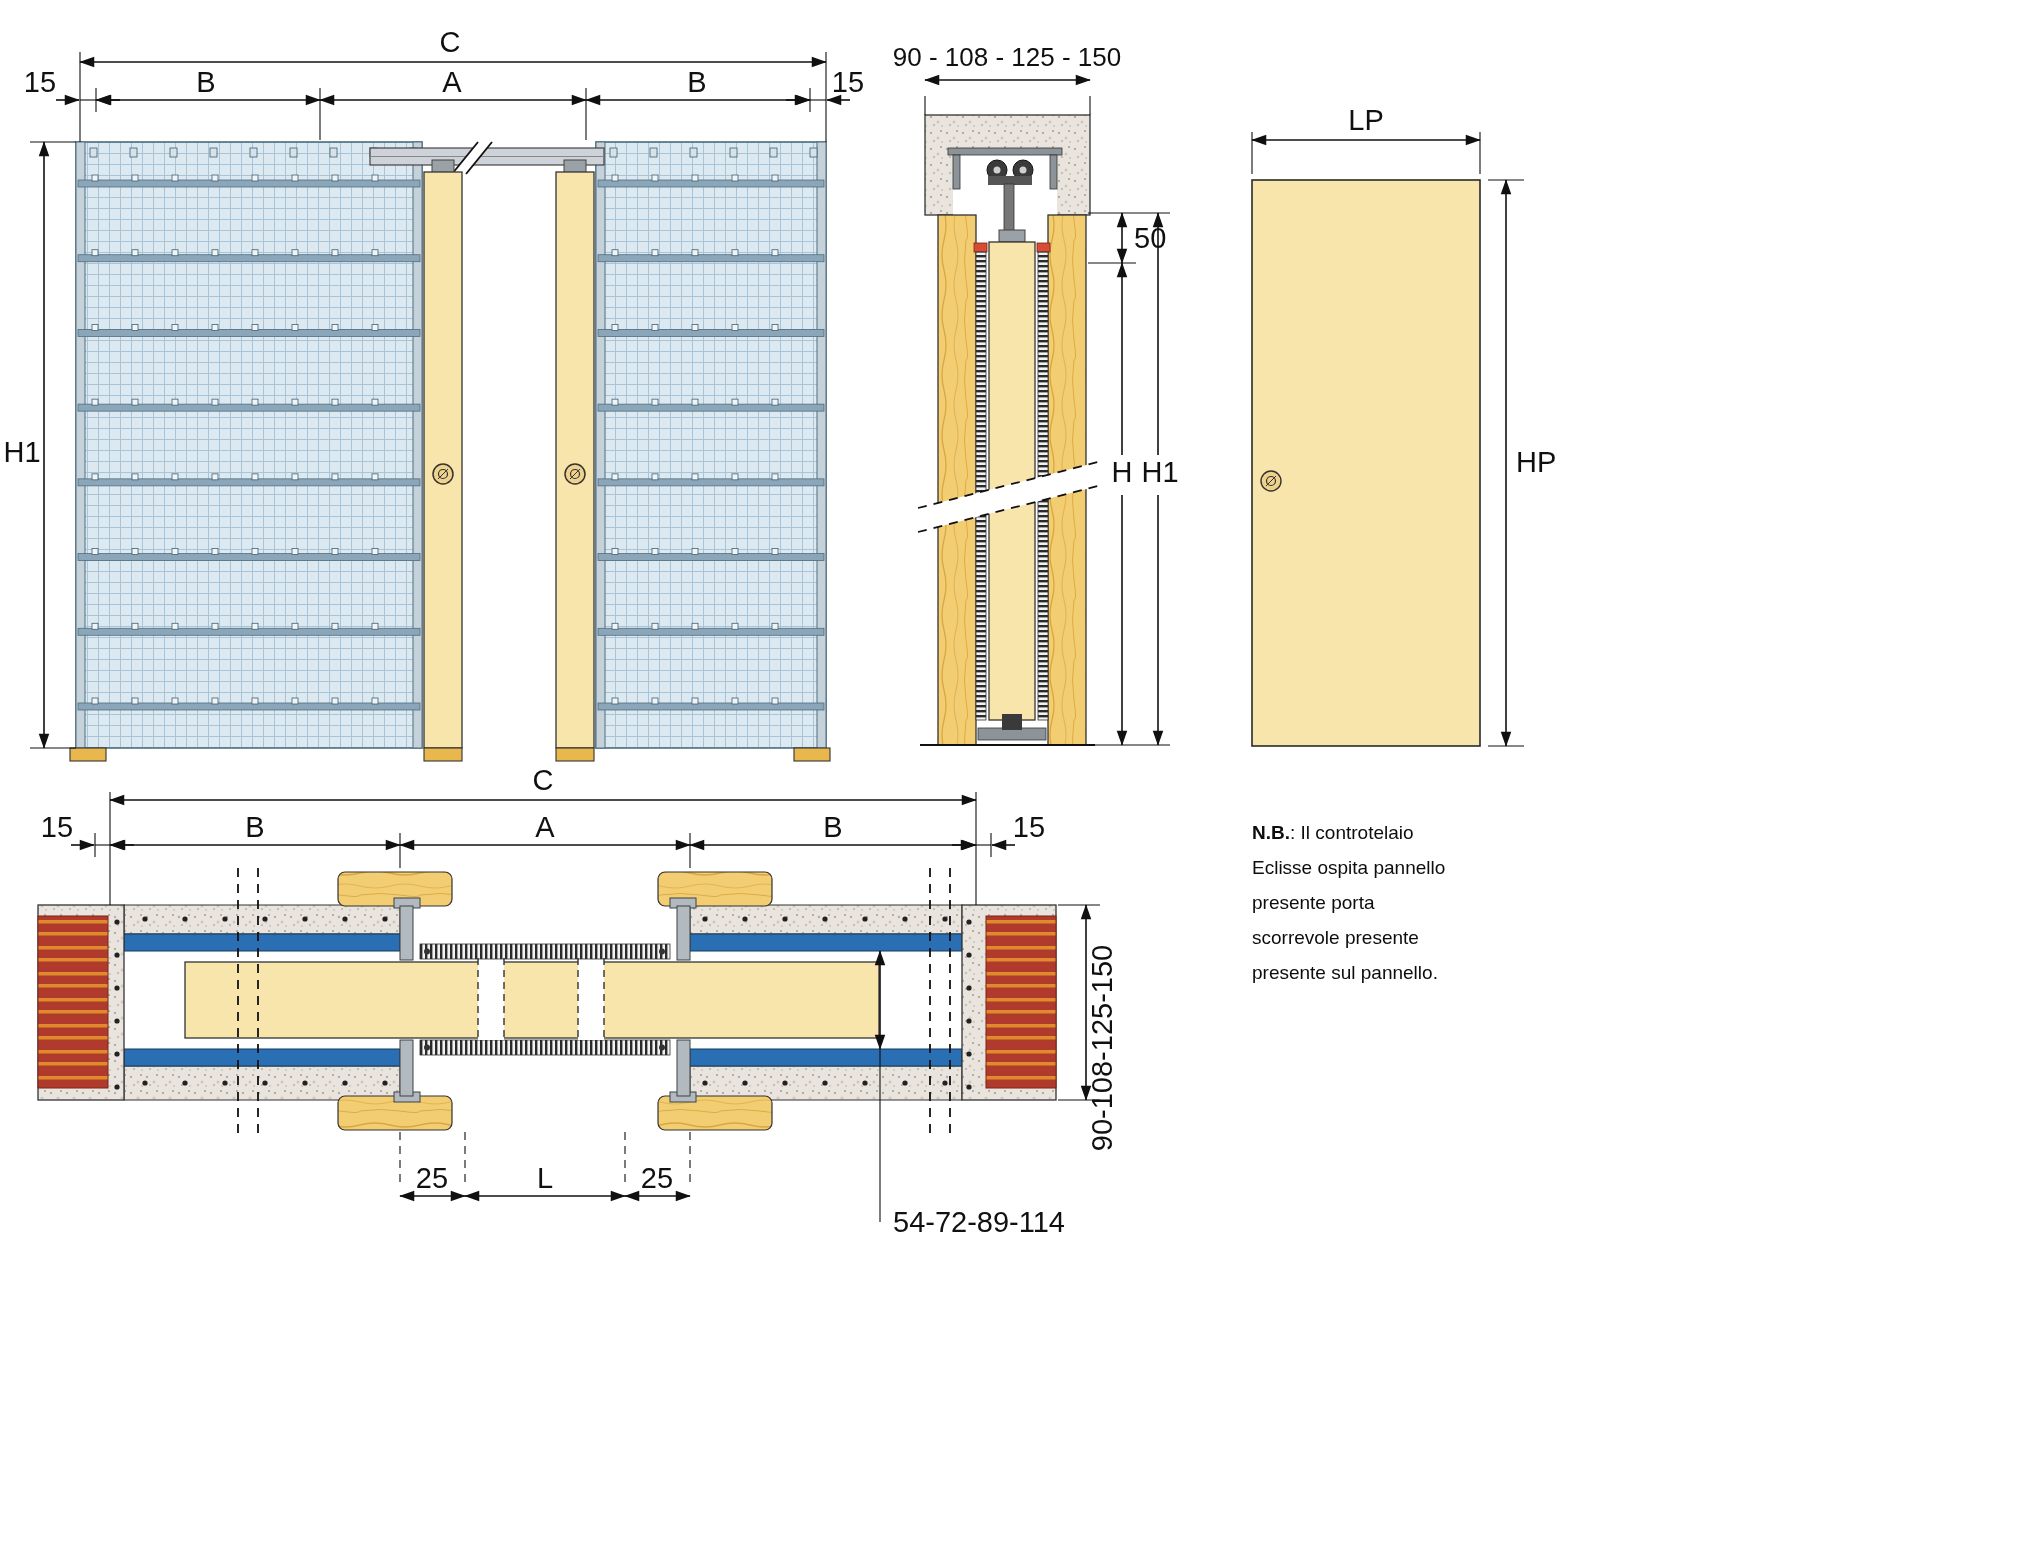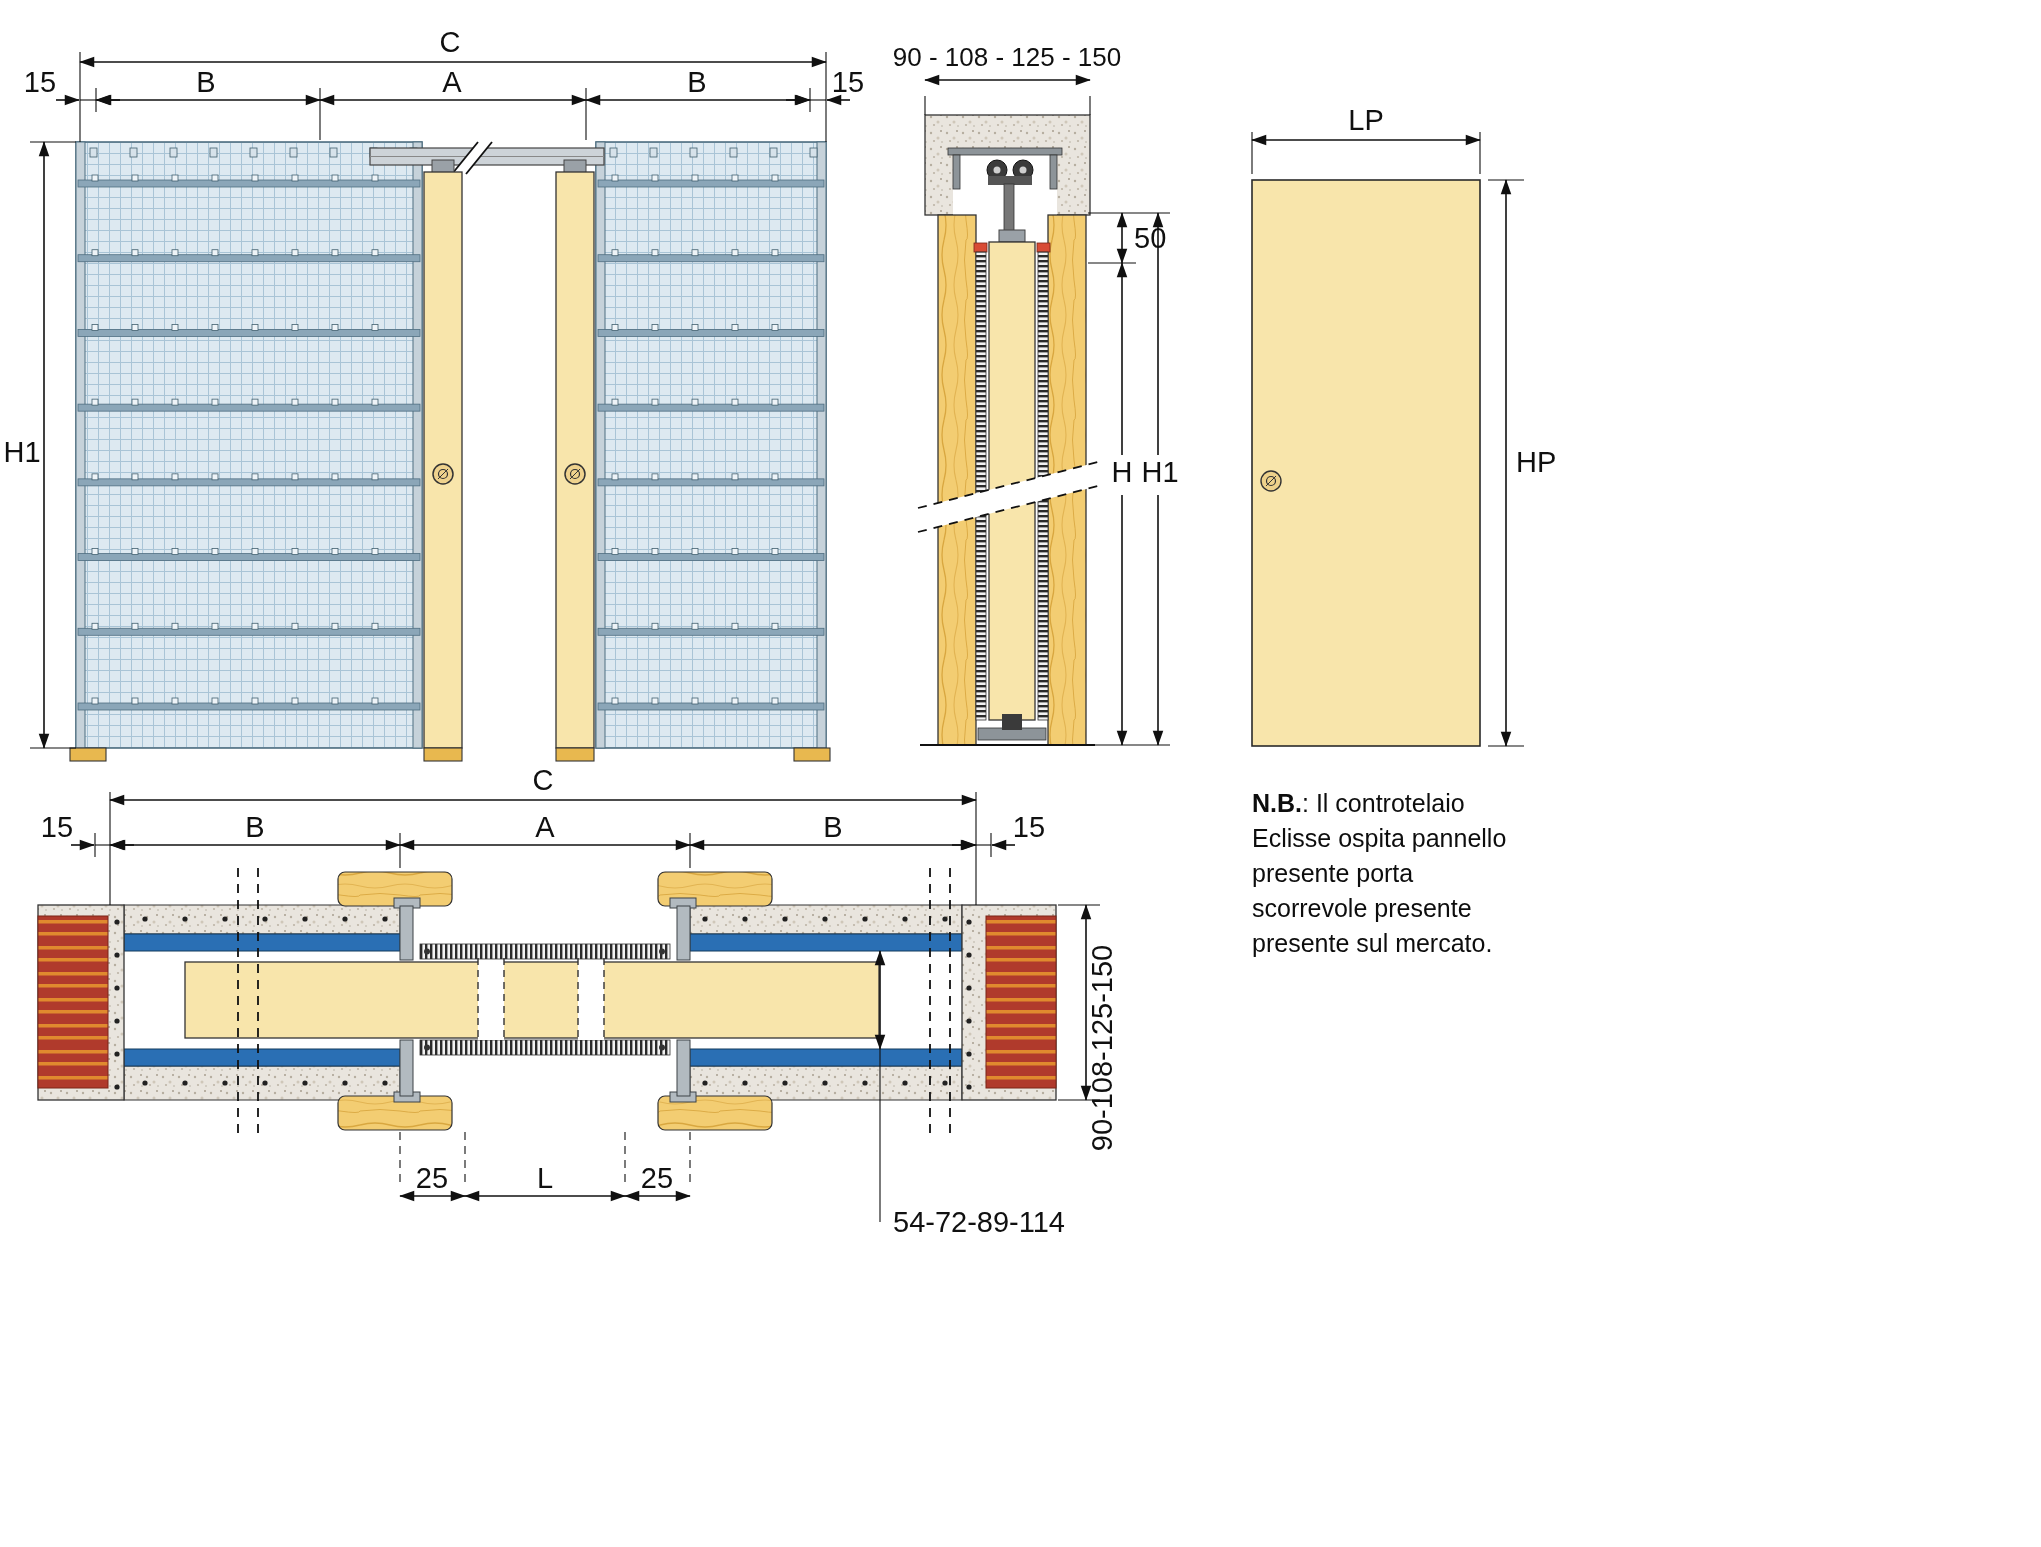--- a/index.html
+++ b/index.html
@@ -5,21 +5,21 @@
   html,body{margin:0;padding:0;background:#fff}
   .page{position:relative;width:2041px;height:1547px;background:#fff;font-family:"Liberation Sans",sans-serif;overflow:hidden}
   .page svg{position:absolute;left:0;top:0}
   svg text{font-family:"Liberation Sans",sans-serif;fill:#101010}
   .dim{font-size:29px}
   .dim-sm{font-size:26px}
   .dimline{stroke:#101010;stroke-width:1.6;fill:none}
   .ext{stroke:#101010;stroke-width:1.1;fill:none}
   .dashext{stroke:#101010;stroke-width:1.1;fill:none;stroke-dasharray:8 6}
   .brk{stroke:#111;stroke-width:1.8;fill:none;stroke-dasharray:9 7}
-  .note{position:absolute;left:1252px;top:786px;width:330px;font-size:25px;line-height:35px;color:#0d0d0d}
+  .note{position:absolute;left:1252px;top:815px;width:330px;font-size:19px;line-height:35px;color:#0d0d0d}
   .note b{font-weight:bold}
 </style>
 </head>
 <body>
 
 <div class="page">
 <svg id="tech-svg" width="2041" height="1547" viewBox="0 0 2041 1547">
   <defs>
     <marker id="arr" viewBox="0 0 10 10" refX="9.3" refY="5" markerWidth="10" markerHeight="10" orient="auto-start-reverse">
       <path d="M0.4,1.7 L9.8,5 L0.4,8.3 Z" fill="#101010"></path>
@@ -475,15 +475,15 @@
     <line class="dimline" x1="1086" y1="905" x2="1086" y2="1100" marker-start="url(#arr)" marker-end="url(#arr)"></line>
     <text class="dim" x="1112" y="1048" text-anchor="middle" transform="rotate(-90 1112 1048)">90-108-125-150</text>
   </g>
 </svg>
 
 <div class="note">
   <div><b>N.B.</b><span>: Il controtelaio</span></div>
   <div>Eclisse ospita pannello</div>
   <div>presente porta</div>
   <div>scorrevole presente</div>
-  <div>presente sul mercato.</div>
+  <div>presente sul pannello.</div>
 </div>
 </div>
 
 </body></html>

